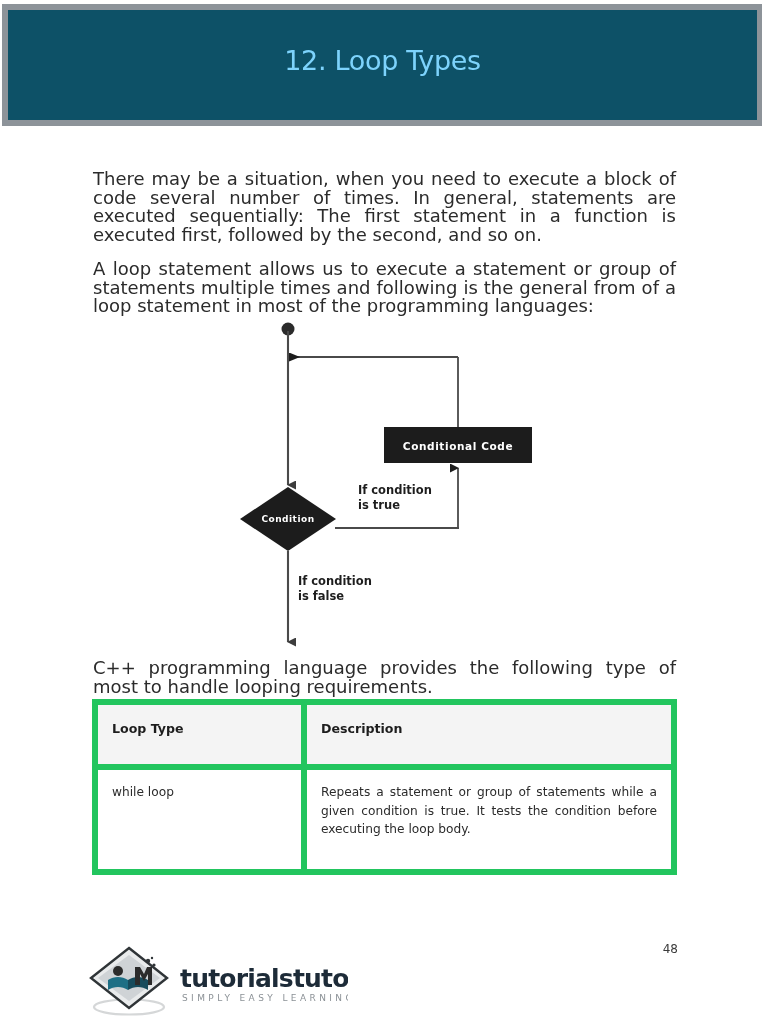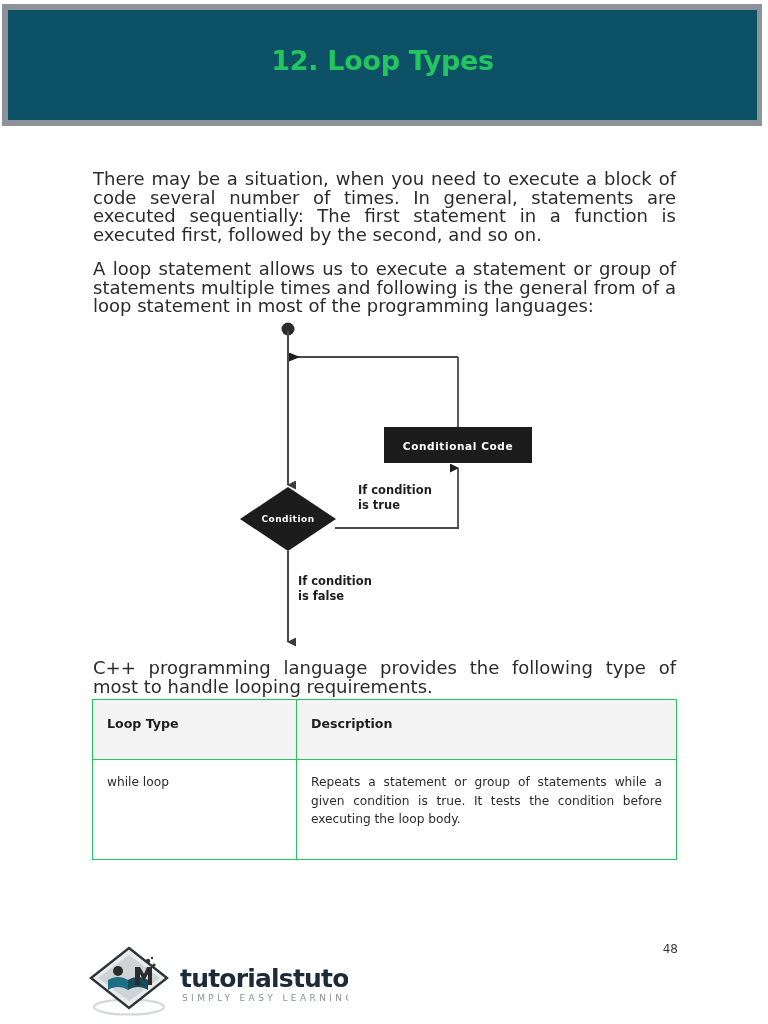--- a/index.html
+++ b/index.html
@@ -31,23 +31,23 @@
   .banner-inner {
     width: 100%;
     height: 100%;
     background: #0d5167;
     display: flex;
     align-items: center;
     justify-content: center;
     box-sizing: border-box;
   }
   .banner-title {
-    color: #22c55e;
+    color: #7dd3fc;
     font-size: 27px;
-    font-weight: bold;
+    font-weight: normal;
     letter-spacing: -0.3px;
     font-family: "DejaVu Sans", "Liberation Sans", sans-serif;
     margin-top: -10px;
   }
 
   
   .content {
     position: absolute;
     left: 93px;
     top: 170px;
@@ -74,21 +74,21 @@
   .loop-table {
     position: absolute;
     left: 92px;
     top: 699px;
     width: 585px;
     border-collapse: collapse;
     font-size: 12.2px;
     color: #2b2b2b;
   }
   .loop-table th, .loop-table td {
-    border: 1px solid #22c55e;
+    border: 6px solid #22c55e;
     vertical-align: top;
     text-align: left;
     padding: 13px 14px 16px 14px;
   }
   .loop-table thead th {
     background: #f4f4f4;
     font-weight: bold;
     font-size: 12.6px;
     color: #1d1d1d;
     padding-top: 16px;

